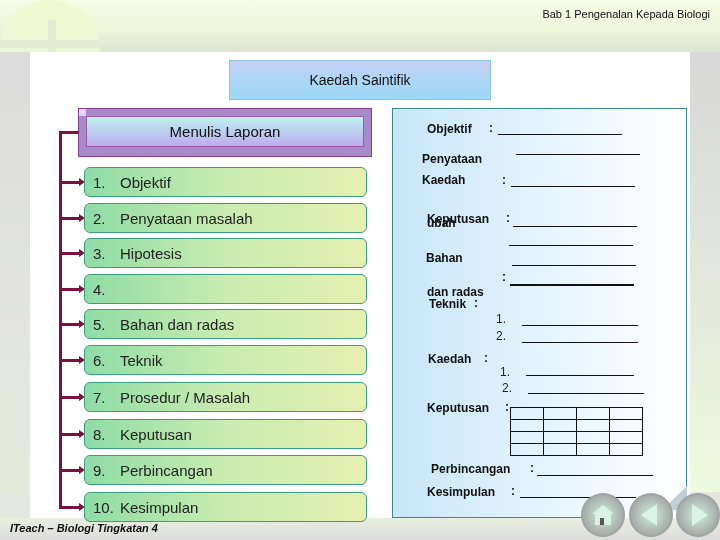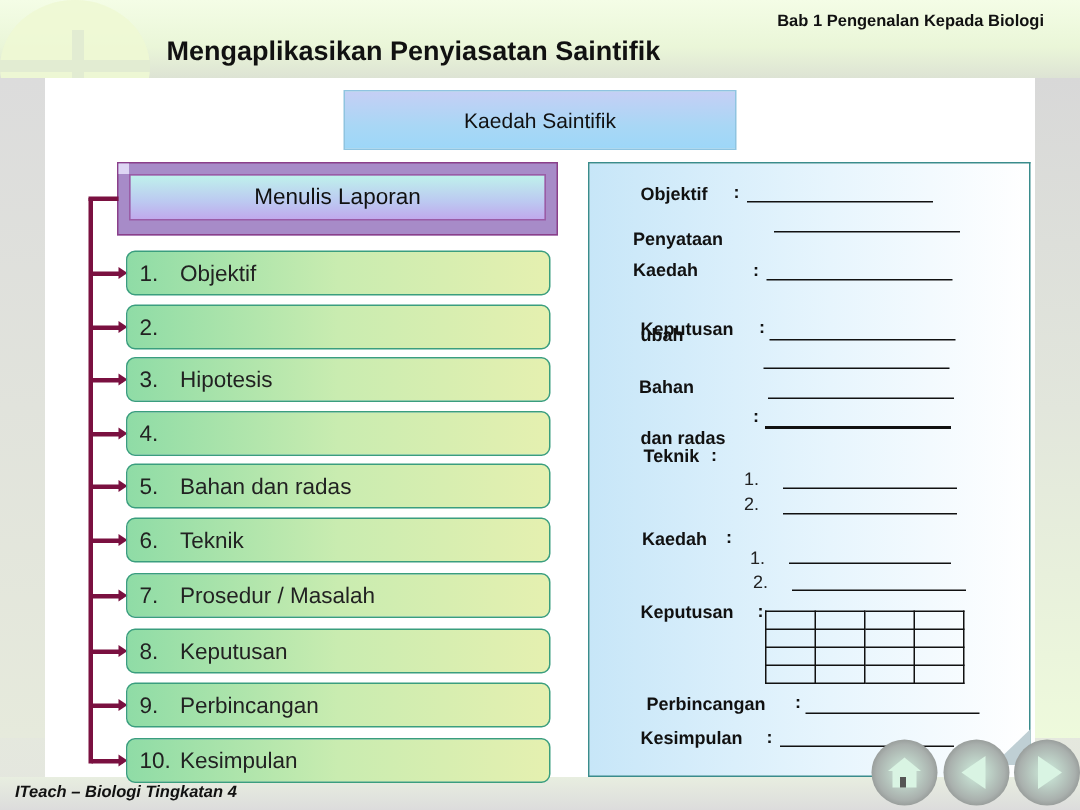--- a/index.html
+++ b/index.html
@@ -14,21 +14,21 @@
   .right-band { position: absolute; left: 690px; top: 52px; width: 30px; height: 440px;
     background: linear-gradient(180deg, #d8d8d8 0%, #e2e6dc 50%, #eefadc 100%); }
   .bottom-band { position: absolute; left: 0; top: 518px; width: 720px; height: 22px;
     background: linear-gradient(180deg, #e8eee0, #dcdcdc); }
   .logo-circle { position: absolute; left: 0; top: 0; width: 100px; height: 90px; border-radius: 50%;
     background: #eef8d4; opacity: 0.9; }
   .logo-bar-v { position: absolute; left: 48px; top: 20px; width: 8px; height: 62px; background: #e2ecd2; }
   .logo-bar-h { position: absolute; left: 0; top: 40px; width: 100px; height: 8px; background: #e2ecd2; }
   .content { position: absolute; left: 30px; top: 52px; width: 660px; height: 466px; background: #ffffff; }
 
-  .chapter { position: absolute; right: 24px; top: 8px; font-size: 11px; font-weight: bold; color: #111; }
+  .chapter { position: absolute; right: 10px; top: 8px; font-size: 11px; font-weight: normal; color: #111; }
   .title { position: absolute; left: 111px; top: 24px; font-size: 18px; font-weight: bold; color: #111; }
 
   .kaedah-box { position: absolute; left: 229px; top: 60px; width: 262px; height: 40px;
     background: linear-gradient(180deg, #c5cff5 0%, #a9d7f5 60%, #9dd7f8 100%);
     border: 1px solid #8fc4e0; display: flex; align-items: center; justify-content: center;
     font-size: 14px; color: #111; }
 
   .laporan-box { position: absolute; left: 78px; top: 108px; width: 294px; height: 49px;
     background: #a78bc8; border: 1px solid #8a3f8a; }
   .laporan-inner { position: absolute; left: 7px; top: 7px; right: 7px; bottom: 9px;
@@ -83,21 +83,20 @@
   <div class="top-band"></div>
   <div class="logo-circle"></div>
   <div class="logo-bar-v"></div>
   <div class="logo-bar-h"></div>
   <div class="left-band"></div>
   <div class="right-band"></div>
   <div class="bottom-band"></div>
   <div class="content"></div>
 
   <div class="chapter">Bab 1 Pengenalan Kepada Biologi</div>
-  <div class="title">Mengaplikasikan Penyiasatan Saintifik</div>
 
   <div class="kaedah-box">Kaedah Saintifik</div>
 
   <div class="laporan-box">
     <div class="bevel-tl"></div>
     <div class="laporan-inner">Menulis Laporan</div>
   </div>
 
   <div class="connector-top"></div>
   <div class="connector-v"></div>
@@ -112,20 +111,21 @@
   <div class="arrow" style="top:433px"></div>
   <div class="arrow" style="top:469px"></div>
   <div class="arrow" style="top:506px"></div>
 
   <div class="step" style="top:167px">
     <span class="num">1.</span>
     <span>Objektif</span>
   </div>
   <div class="step" style="top:203px">
     <span class="num">2.</span>
+    <span>Penyataan masalah</span>
   </div>
   <div class="step" style="top:238px">
     <span class="num">3.</span>
     <span>Hipotesis</span>
   </div>
   <div class="step" style="top:274px">
     <span class="num">4.</span>
   </div>
   <div class="step" style="top:309px">
     <span class="num">5.</span>

